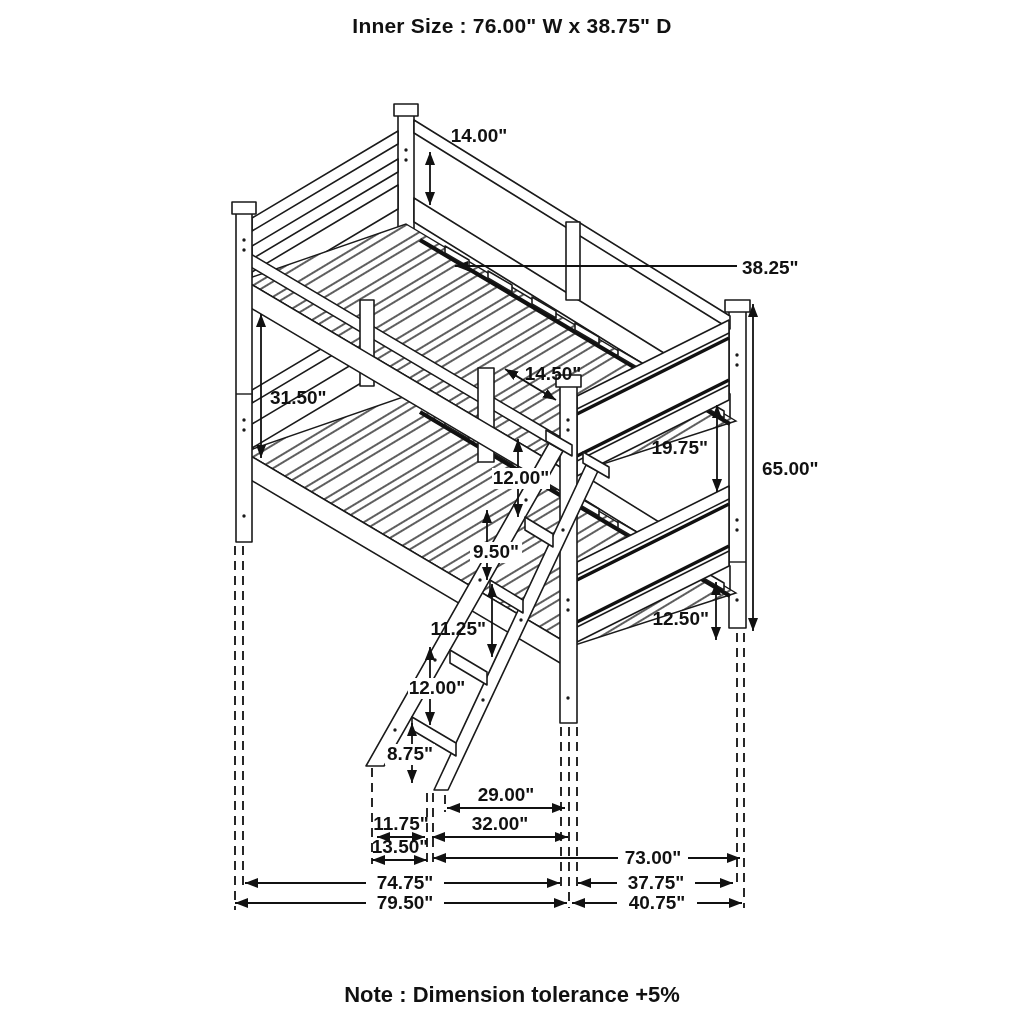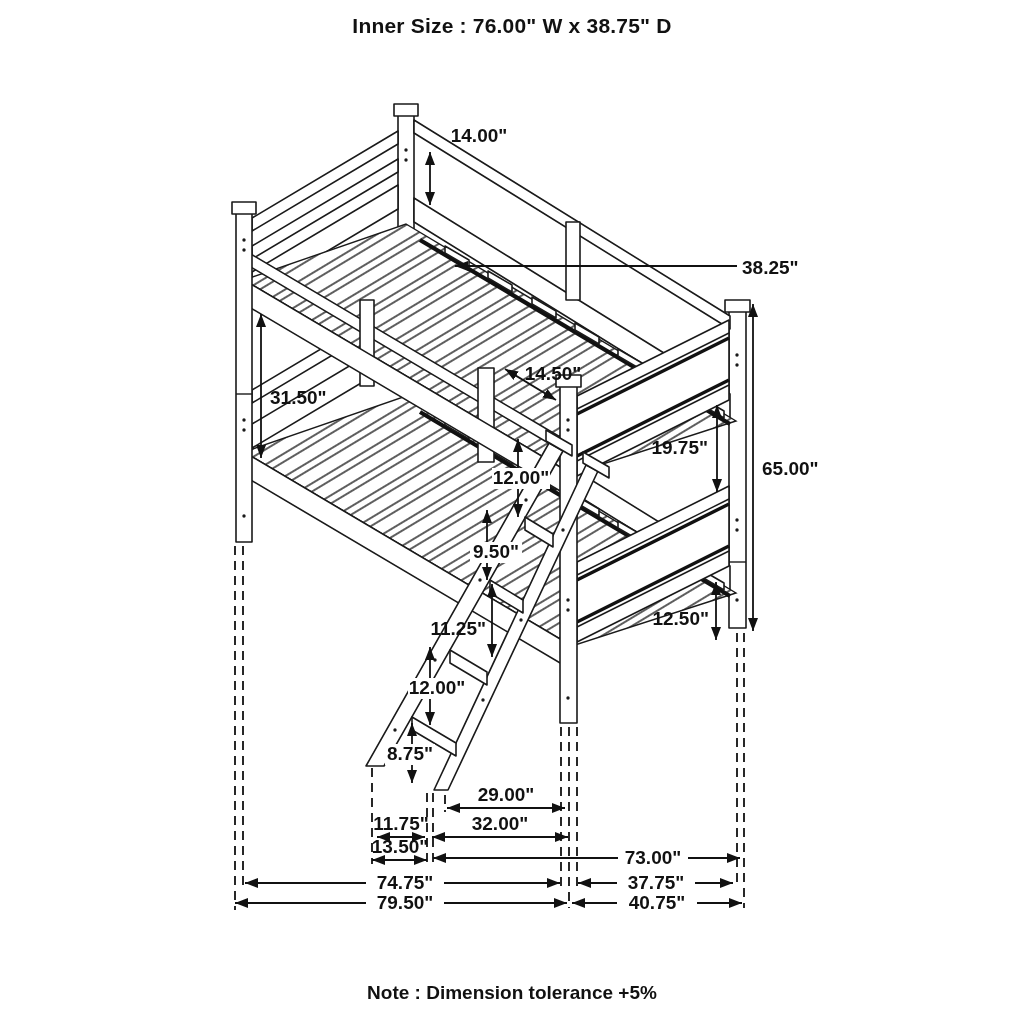--- a/index.html
+++ b/index.html
@@ -6,21 +6,21 @@
   .canvas{
     position:relative;width:1024px;height:1024px;background:#ffffff;overflow:hidden;
     font-family:"Liberation Sans", sans-serif;
   }
   .title{
     position:absolute;top:14px;left:0;width:1024px;text-align:center;
     font-size:21px;font-weight:bold;color:#111;letter-spacing:.2px;
   }
   .note{
     position:absolute;top:982px;left:0;width:1024px;text-align:center;
-    font-size:19px;font-weight:bold;color:#111;
+    font-size:22px;font-weight:bold;color:#111;
   }
   svg{position:absolute;top:0;left:0;}
   .st{fill:#ffffff;stroke:#1a1a1a;stroke-width:1.6;stroke-linejoin:round;}
   .ln{stroke:#1a1a1a;stroke-width:1.4;fill:none;}
   .thick{stroke:#111;stroke-width:3.4;fill:none;}
   .stripe{stroke:#111;stroke-width:4.2;fill:none;}
   .dim{stroke:#111;stroke-width:1.8;fill:none;}
   .ext{stroke:#111;stroke-width:1.8;fill:none;stroke-dasharray:9 6;}
   .dimtxt{font-family:"Liberation Sans", sans-serif;font-size:19px;font-weight:bold;fill:#111;}
   .bg{fill:#ffffff;}

